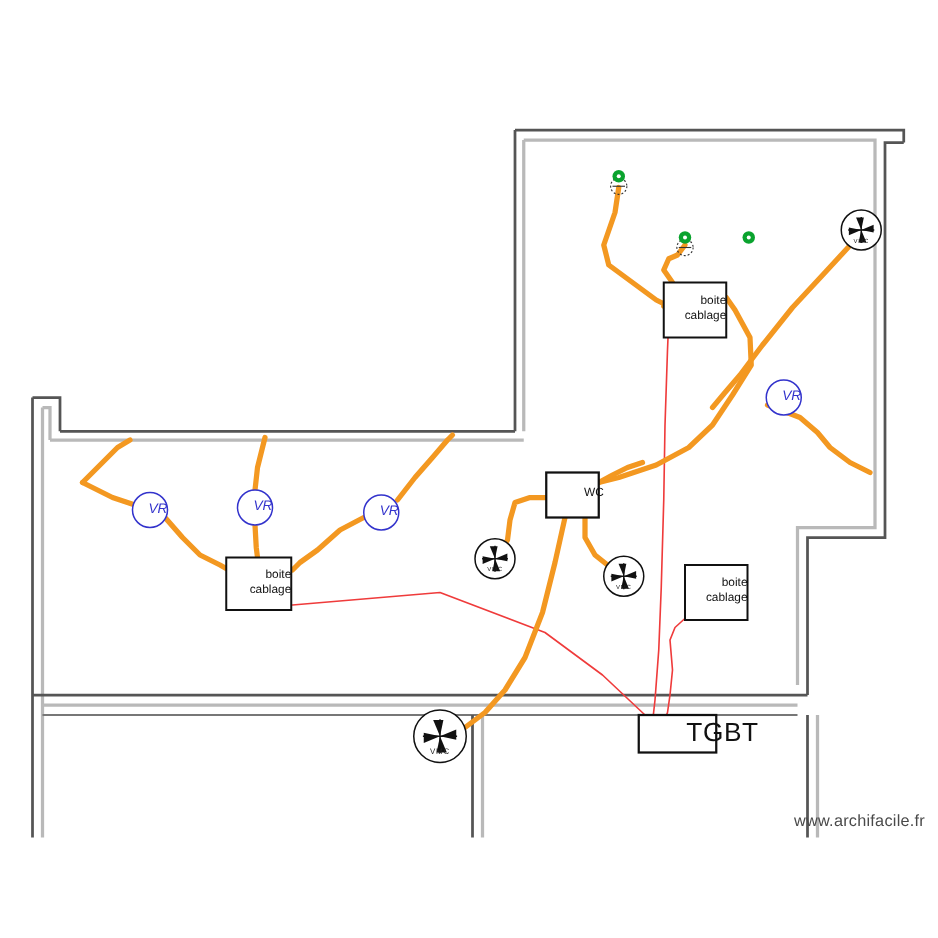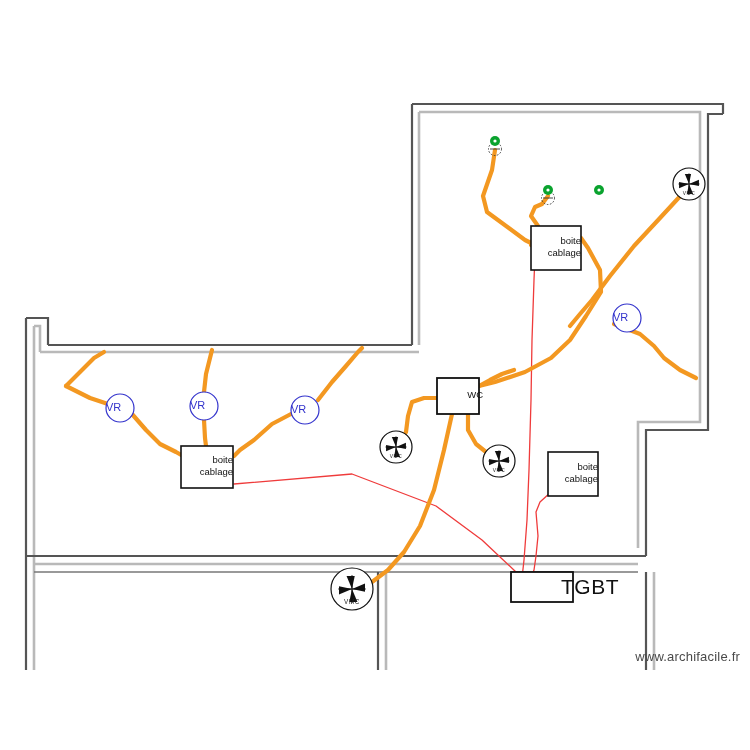--- a/index.html
+++ b/index.html
@@ -36,22 +36,23 @@
     white-space:nowrap;
   }
   .box-label.small{ font-size:9.5px; }
   .box-label.wc{ font-size:9.5px; }
   .box-label.tgbt{ font-size:21px; letter-spacing:0.5px; }
   .vr-label{
     position:absolute;
     font-family:"Liberation Sans", sans-serif;
     font-size:11px;
     color:#3333cc;
-    text-align:left;
+    text-align:right;
     pointer-events:none;
+    font-style:italic;
   }
   .vmc-label{
     position:absolute;
     font-family:"Liberation Sans", sans-serif;
     font-size:4.5px;
     color:#222222;
     letter-spacing:0.6px;
     text-align:center;
     pointer-events:none;
   }
@@ -210,16 +211,16 @@
     </div>
     <div class="box-label small" style="left: 181px; top: 454px; width: 52px;">
       <div>boite</div>
       <div>cablage</div>
     </div>
     <div class="box-label small" style="left: 548px; top: 461px; width: 50px;">
       <div>boite</div>
       <div>cablage</div>
     </div>
     <div class="box-label wc" style="left: 437px; top: 389px; width: 46px;">WC</div>
-    <div class="box-label tgbt" style="left: 535px; top: 574px; width: 84px;">TGBT</div>
+    <div class="box-label tgbt" style="left: 523px; top: 574px; width: 84px;">TGBT</div>
   </div>
 
 <div class="watermark">www.archifacile.fr</div>
 
 </body></html>

